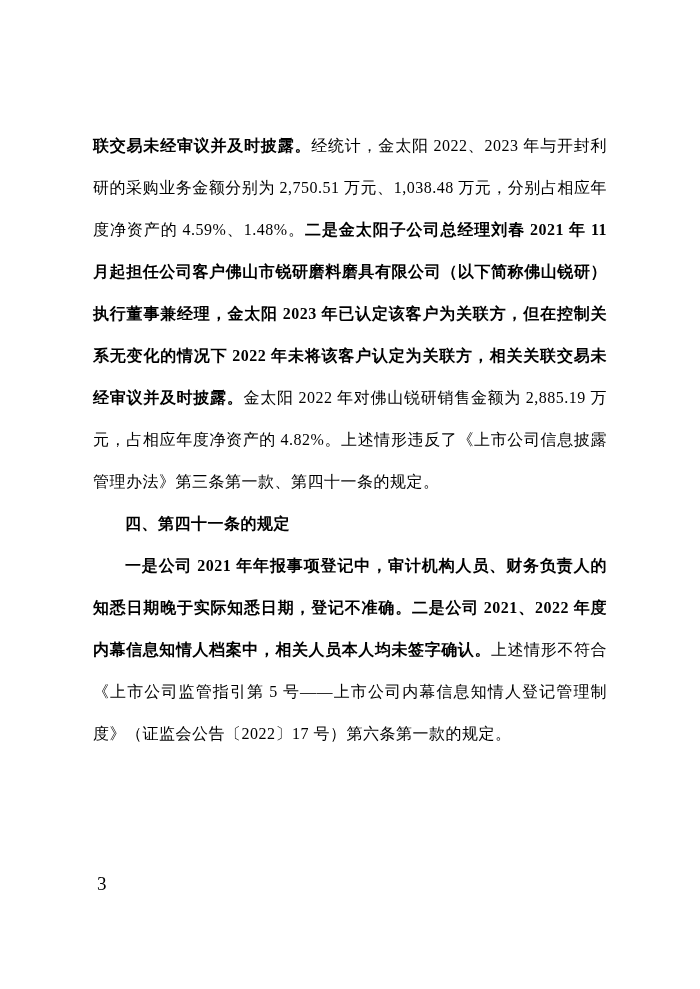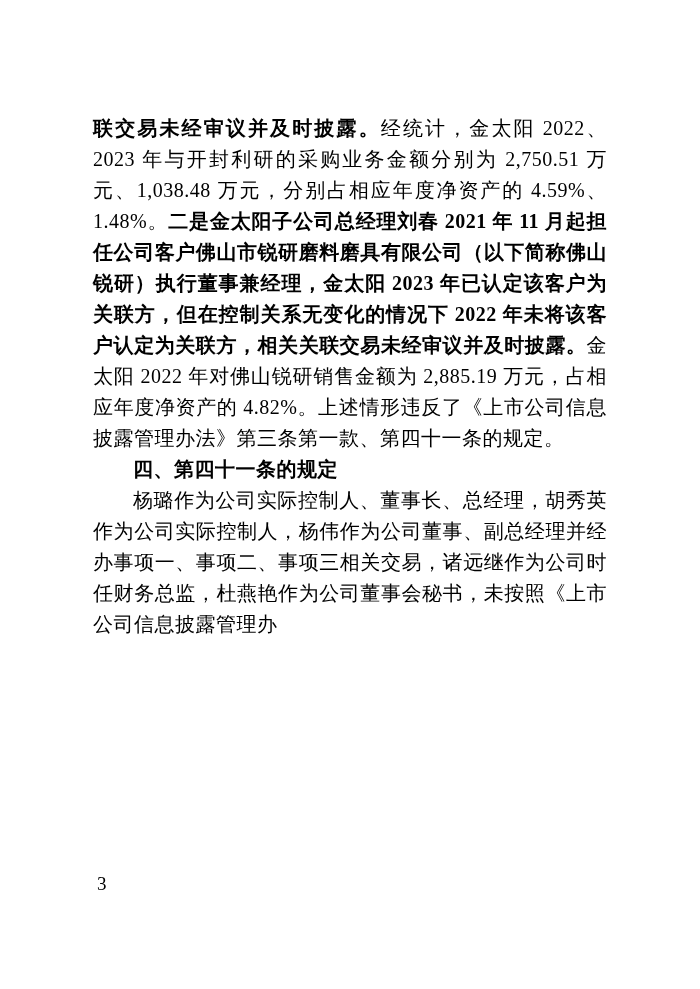--- a/index.html
+++ b/index.html
@@ -12,24 +12,24 @@
     width: 700px;
     height: 989px;
     background: #ffffff;
     overflow: hidden;
     font-family: "Liberation Serif", "DejaVu Serif", serif;
     color: #000000;
   }
   .text-block {
     position: absolute;
     left: 93px;
-    top: 113px;
+    top: 125px;
     width: 514px;
-    font-size: 20px;
-    line-height: 31px;
+    font-size: 16px;
+    line-height: 42px;
     text-align: justify;
     letter-spacing: 0.5px;
   }
   .para {
     margin: 0;
     padding: 0;
   }
   .indent {
     text-indent: 2em;
   }
@@ -49,20 +49,20 @@
 <body>
 
 <div class="page">
 
   <div class="text-block">
 
     <p class="para"><span class="bold">联交易未经审议并及时披露。</span><span>经统计，金太阳 2022、2023 年与开封利研的采购业务金额分别为 2,750.51 万元、1,038.48 万元，分别占相应年度净资产的 4.59%、1.48%。</span><span class="bold">二是金太阳子公司总经理刘春 2021 年 11 月起担任公司客户佛山市锐研磨料磨具有限公司（以下简称佛山锐研）执行董事兼经理，金太阳 2023 年已认定该客户为关联方，但在控制关系无变化的情况下 2022 年未将该客户认定为关联方，相关关联交易未经审议并及时披露。</span><span>金太阳 2022 年对佛山锐研销售金额为 2,885.19 万元，占相应年度净资产的 4.82%。上述情形违反了《上市公司信息披露管理办法》第三条第一款、第四十一条的规定。</span></p>
 
     <p class="para indent"><span class="bold">四、第四十一条的规定</span></p>
 
+    <p class="para indent"><span class="bold">一是公司 2021 年年报事项登记中，审计机构人员、财务负责人的知悉日期晚于实际知悉日期，登记不准确。</span><span class="bold">二是公司 2021、2022 年度内幕信息知情人档案中，相关人员本人均未签字确认。</span><span>上述情形不符合《上市公司监管指引第 5 号——上市公司内幕信息知情人登记管理制度》（证监会公告〔2022〕17 号）第六条第一款的规定。</span></p>
 
-    <p class="para indent"><span>杨璐作为公司实际控制人、董事长、总经理，胡秀英作为公司实际控制人，杨伟作为公司董事、副总经理并经办事项一、事项二、事项三相关交易，诸远继作为公司时任财务总监，杜燕艳作为公司董事会秘书，未按照《上市公司信息披露管理办</span></p>
 
   </div>
 
   <div class="page-number">3</div>
 
 </div>
 
 </body></html>

